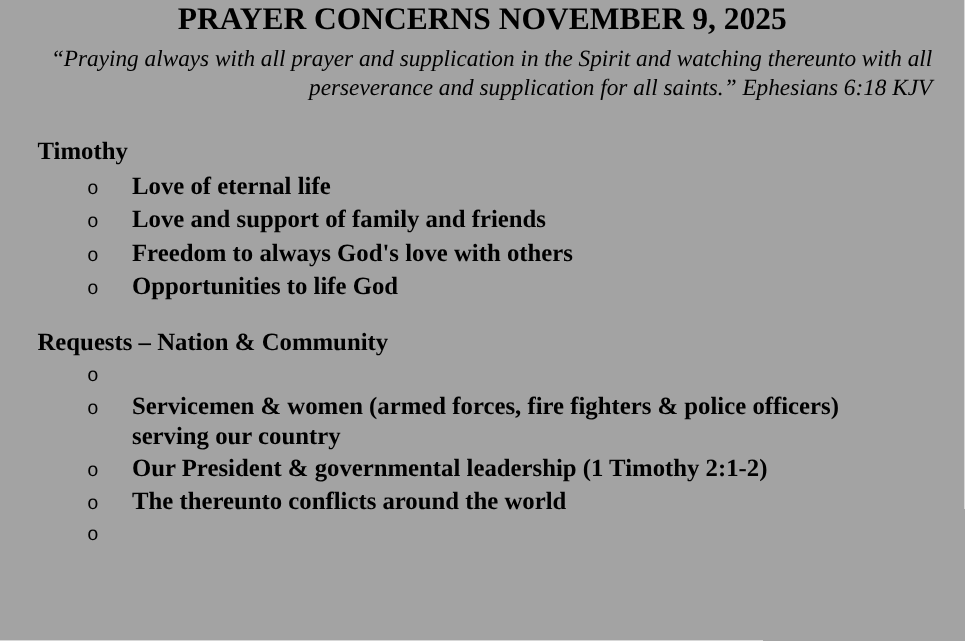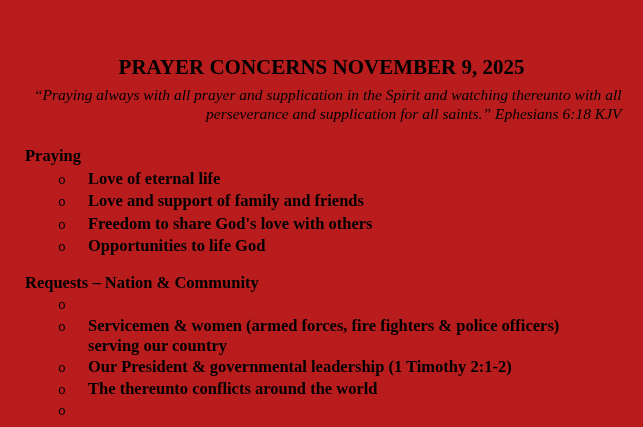--- a/index.html
+++ b/index.html
@@ -5,25 +5,24 @@
   html, body {
     margin: 0;
     padding: 0;
     background: #ffffff;
   }
   .page {
     position: relative;
     width: 643px;
     height: 427px;
     box-sizing: border-box;
-    background: #b91c1c;
+    background: #a3a3a3;
     color: #000000;
     font-family: "Liberation Serif", serif;
     overflow: hidden;
-    padding-top: 55px;
   }
   .doc-title {
     margin: 0;
     text-align: center;
     font-size: 21px;
     font-weight: 700;
     line-height: 25px;
   }
   .doc-subtitle {
     margin: 5px auto 0 auto;
@@ -80,33 +79,33 @@
 
 <div class="page">
 
   <h1 class="doc-title">PRAYER CONCERNS NOVEMBER 9, 2025</h1>
 
   <p class="doc-subtitle">“Praying always with all prayer and supplication in the Spirit and watching thereunto with all perseverance and supplication for all saints.” Ephesians 6:18 KJV</p>
 
   <div class="sections">
 
     <div class="section section-praise">
-      <h2 class="section-heading">Praying</h2>
+      <h2 class="section-heading">Timothy</h2>
       <ul class="bullet-list">
         <li>
           <span class="bullet">o</span>
           <span class="item-text">Love of eternal life</span>
         </li>
         <li>
           <span class="bullet">o</span>
           <span class="item-text">Love and support of family and friends</span>
         </li>
         <li>
           <span class="bullet">o</span>
-          <span class="item-text">Freedom to share God's love with others</span>
+          <span class="item-text">Freedom to always God's love with others</span>
         </li>
         <li>
           <span class="bullet">o</span>
           <span class="item-text">Opportunities to life God</span>
         </li>
       </ul>
     </div>
 
     <div class="section section-requests">
       <h2 class="section-heading">Requests – Nation &amp; Community</h2>

